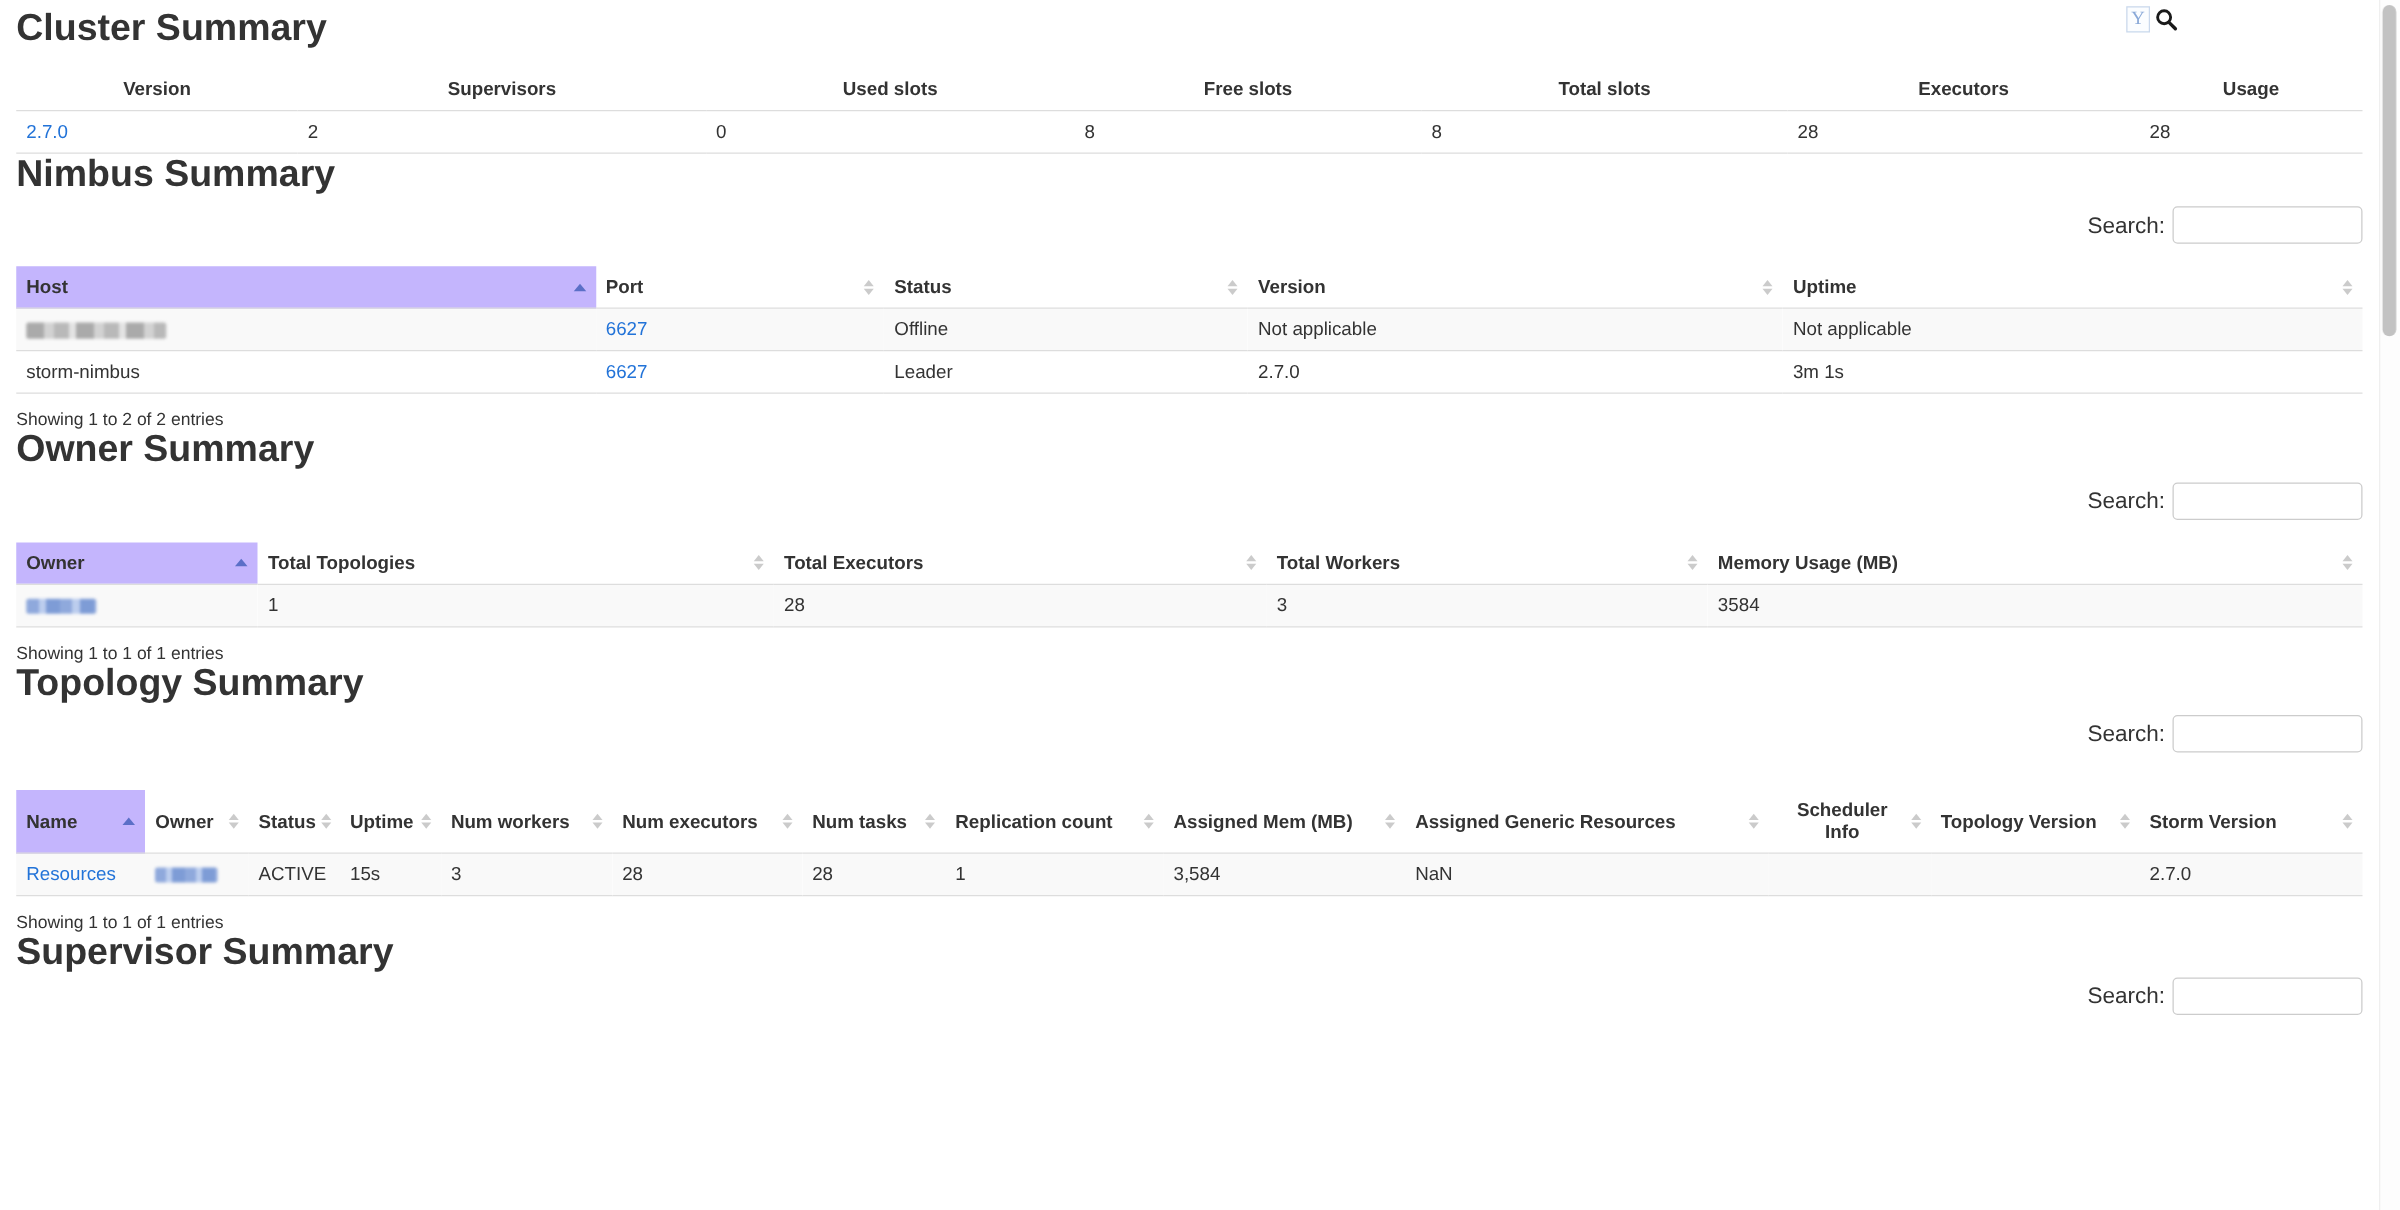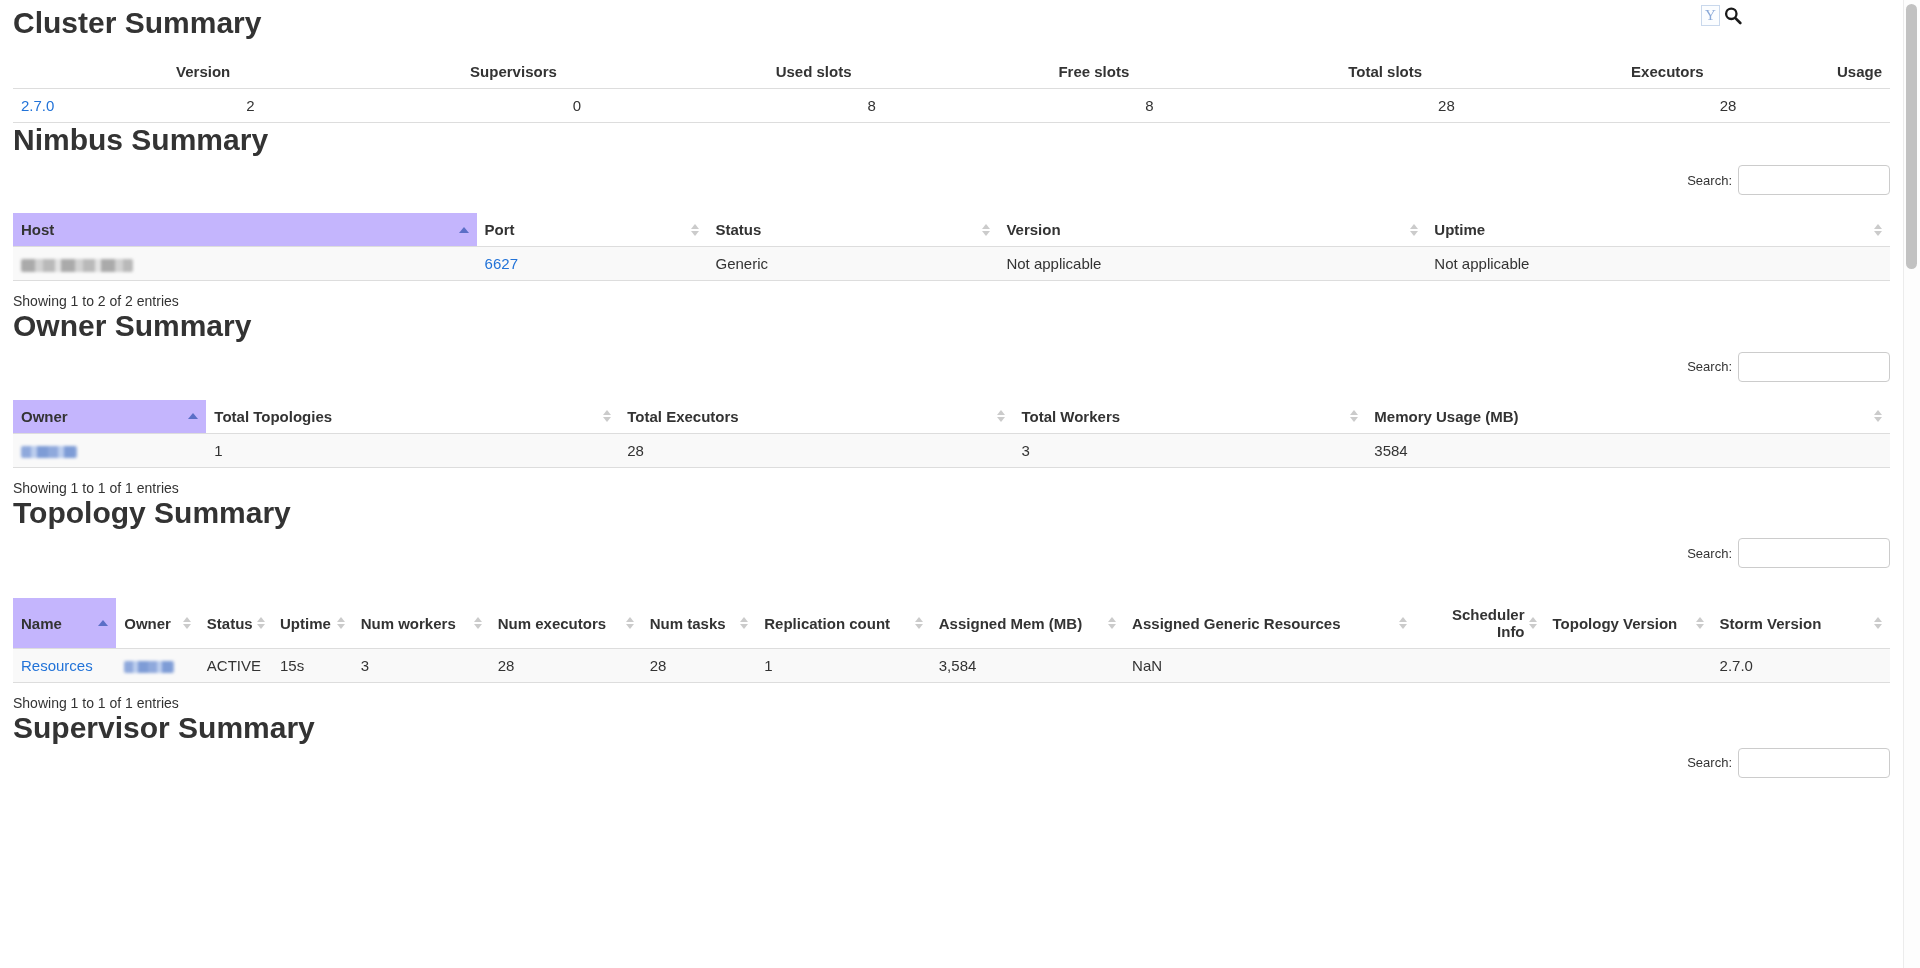--- a/index.html
+++ b/index.html
@@ -23,21 +23,21 @@
   .mt-topology{margin-top:24px;}
   .mt-supervisor{margin-top:12px;}
 
   a.lnk{color:#2273d8;text-decoration:none;cursor:pointer;}
 
   table.grid{
     width:100%;border-collapse:collapse;table-layout:fixed;
     border-bottom:1px solid #dddddd;
   }
   table.grid th{
-    text-align:right;font-weight:bold;color:#333;padding:8px 8px;
+    text-align:center;font-weight:bold;color:#333;padding:8px 8px;
     border-bottom:1px solid #dddddd;font-size:15px;vertical-align:middle;
   }
   table.grid td{
     padding:8px 8px;font-size:15px;color:#333;vertical-align:middle;
     overflow:hidden;white-space:nowrap;
   }
   table.grid tr.stripe td{background:#f9f9f9;}
   table.grid td + td, table.grid th + th{border-left:none;}
   table.grid tbody tr td{border-top:1px solid #dddddd;}
   .tbl-cluster{margin-top:14px;}
@@ -48,21 +48,21 @@
   .th-inner{display:flex;align-items:center;justify-content:space-between;gap:4px;}
   .tri{width:0;height:0;display:block;}
   .tri-up{border-left:4px solid transparent;border-right:4px solid transparent;border-bottom:5px solid #cbcbcb;}
   .tri-down{border-left:4px solid transparent;border-right:4px solid transparent;border-top:5px solid #cbcbcb;}
   .sort-both{display:inline-flex;flex-direction:column;gap:2px;flex:0 0 auto;}
   .sort-asc-ico .tri-up{border-left-width:5px;border-right-width:5px;border-bottom:6px solid #5b6fc7;}
 
   .search-row{
     display:flex;justify-content:flex-end;align-items:center;gap:6px;margin-top:8px;height:30px;
   }
-  .search-row label{font-size:13px;color:#333;}
+  .search-row label{font-size:18px;color:#333;}
   .search-input{
     width:152px;height:30px;box-sizing:border-box;border:1px solid #cccccc;border-radius:4px;
     padding:4px 8px;font-size:14px;outline:none;
   }
 
   .table-info{font-size:14px;color:#333;margin-top:12px;}
 
   .redact{display:inline-block;vertical-align:middle;border-radius:2px;filter:blur(1.4px);}
   .redact-host{width:112px;height:13px;
     background:repeating-linear-gradient(90deg,#aaaaaa 0 14px,#d2d2d2 14px 22px,#b9b9b9 22px 34px,#e3e3e3 34px 40px);}
@@ -198,23 +198,30 @@
                 <span class="tri tri-down"></span>
               </span>
           </span>
         </th>
       </tr>
     </thead>
     <tbody>
       <tr class="stripe">
         <td><span class="redact redact-host"></span></td>
         <td><a class="lnk">6627</a></td>
-        <td>Generic</td>
+        <td>Offline</td>
         <td>Not applicable</td>
         <td>Not applicable</td>
+      </tr>
+      <tr>
+        <td>storm-nimbus</td>
+        <td><a class="lnk">6627</a></td>
+        <td>Leader</td>
+        <td>2.7.0</td>
+        <td>3m 1s</td>
       </tr>
     </tbody>
   </table>
   <div class="table-info">Showing 1 to 2 of 2 entries</div>
 
   <h2 class="section-heading mt-owner">Owner Summary</h2>
   <div class="search-row">
     <label>Search:</label>
     <input type="text" class="search-input" style="">
   </div>

